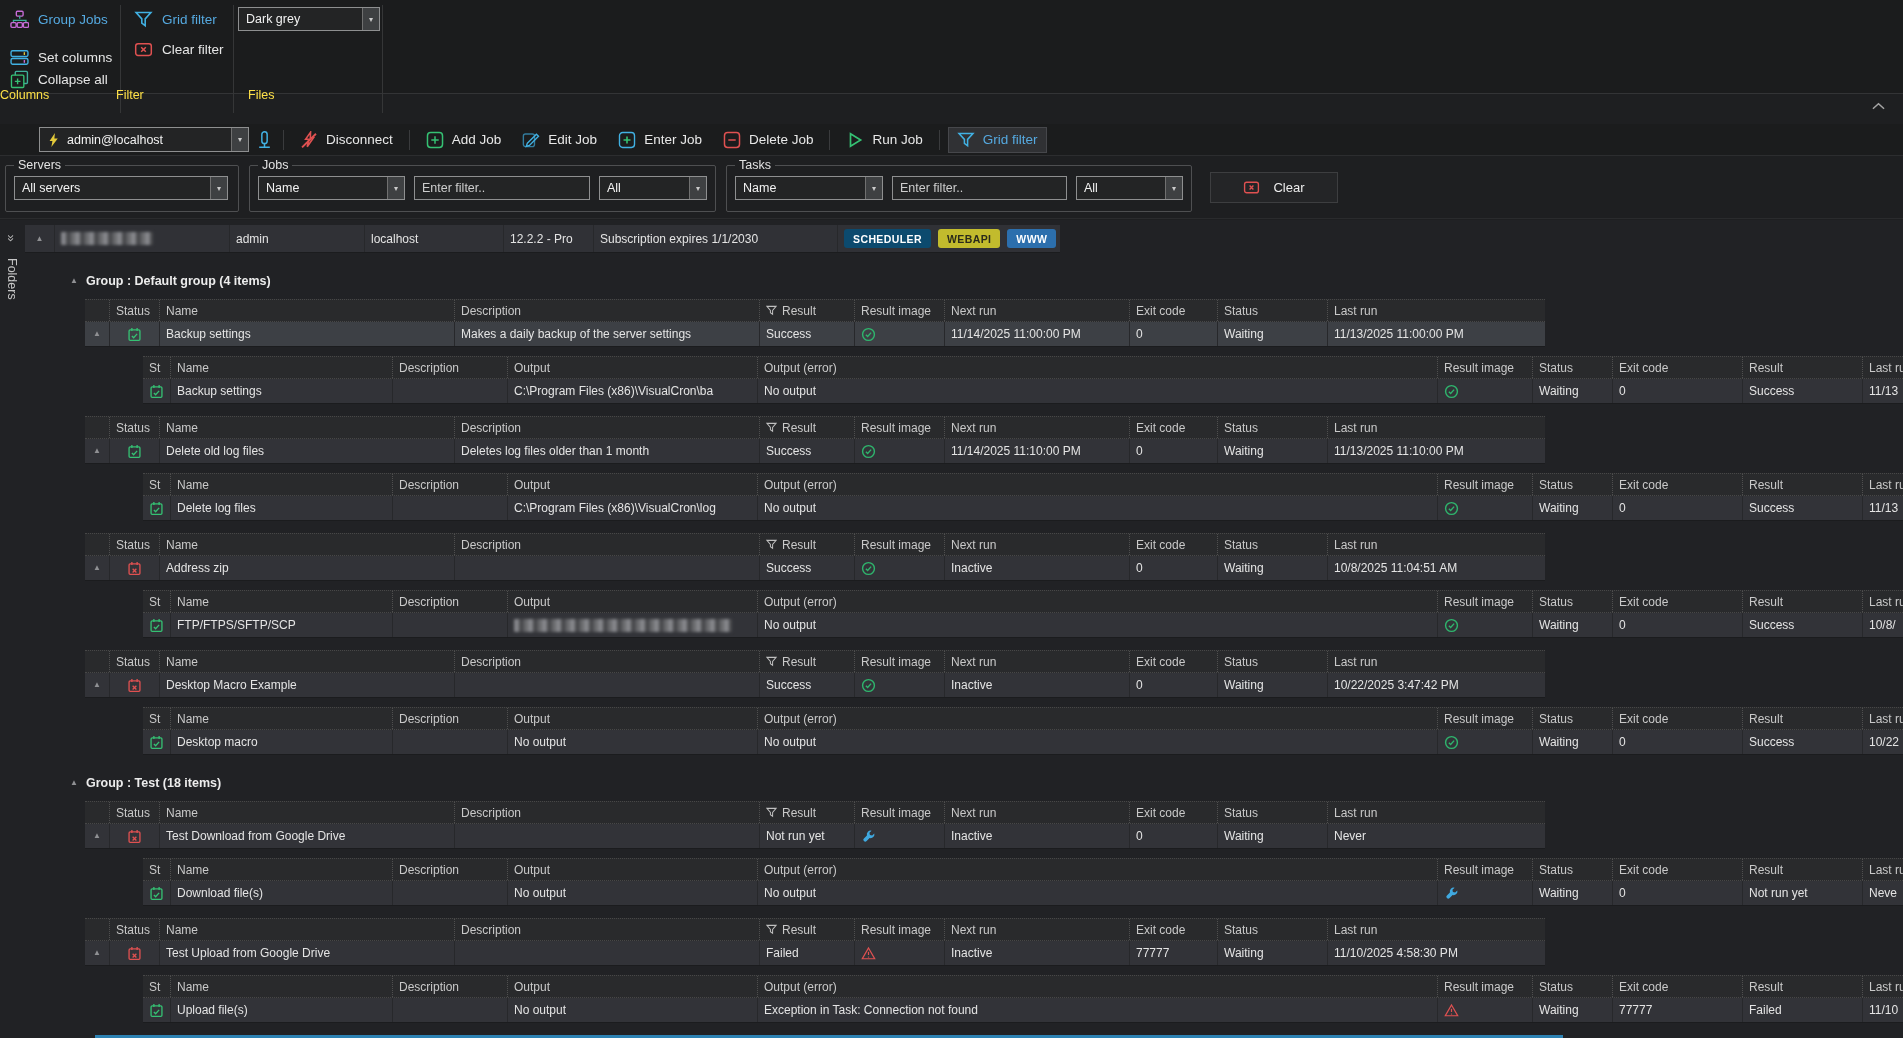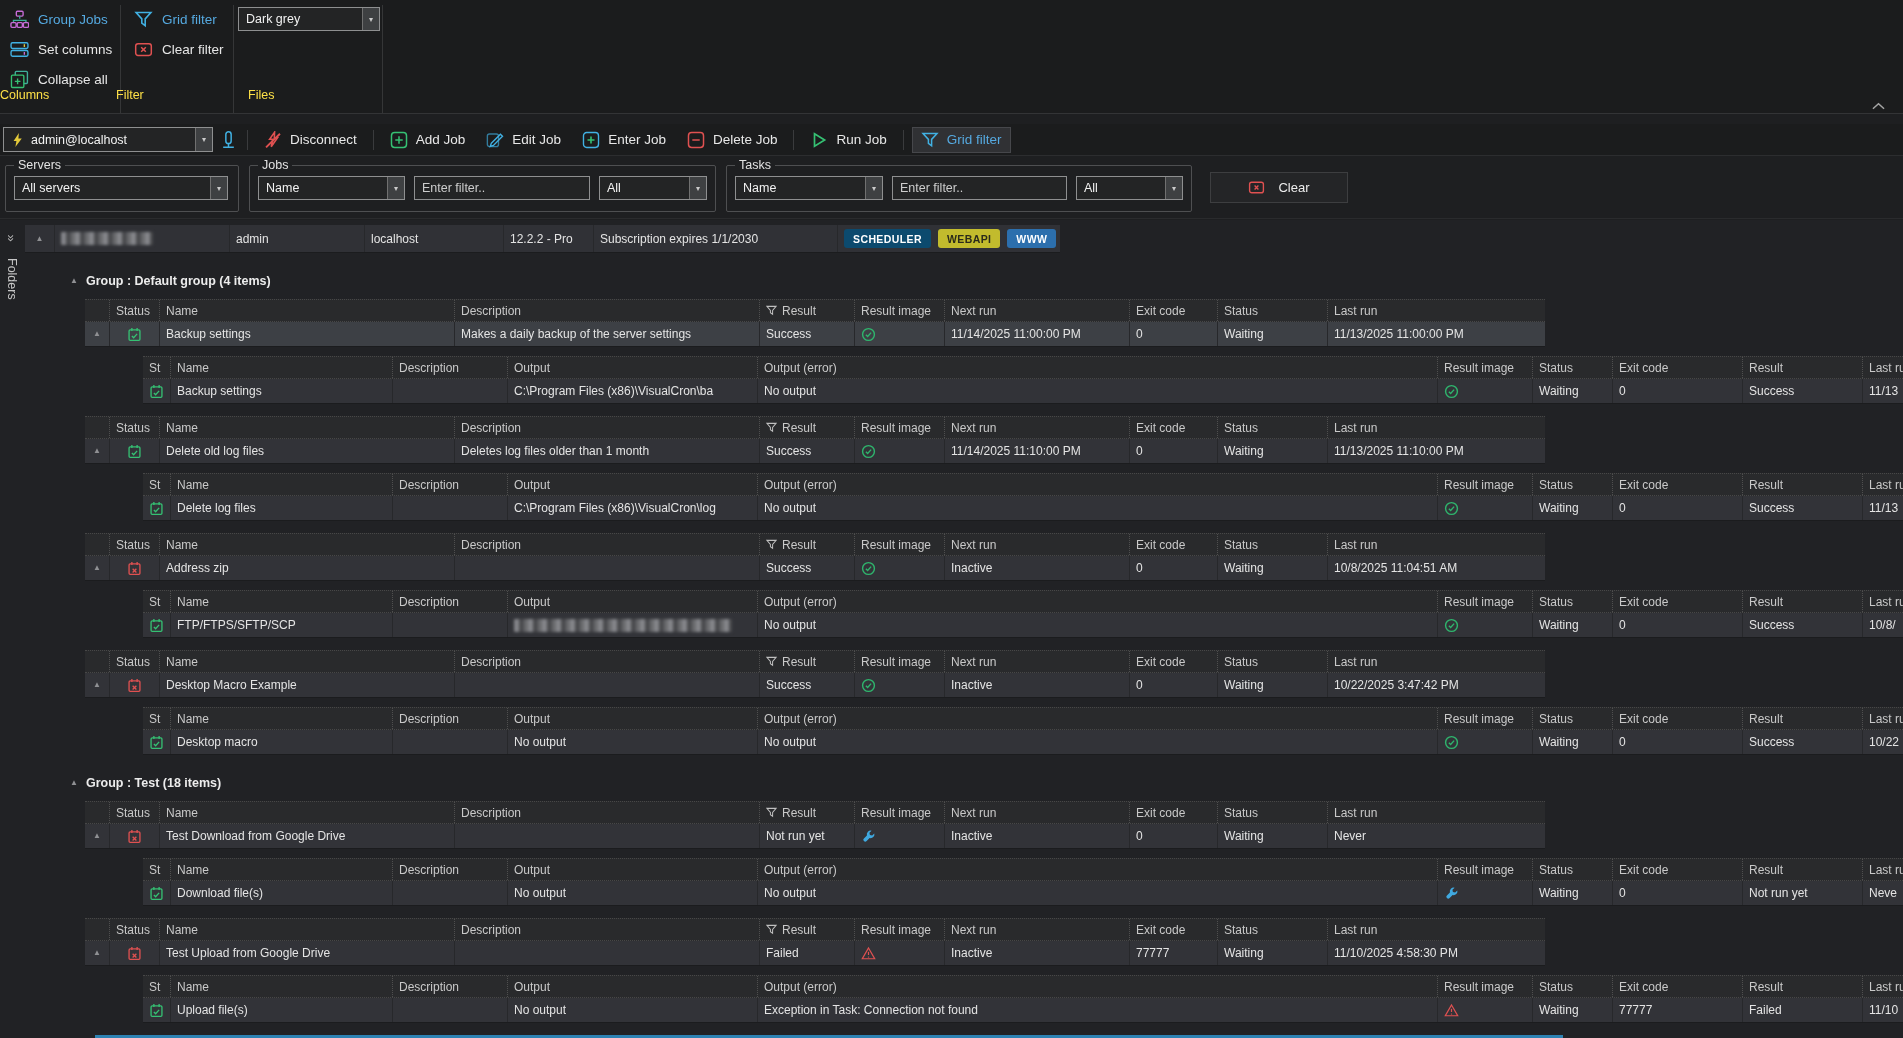--- a/index.html
+++ b/index.html
@@ -1,51 +1,51 @@
 <!DOCTYPE html>
 <html><head>
 <meta charset="utf-8">
 <style>
   * { margin:0; padding:0; box-sizing:border-box; }
   html,body { width:1903px; height:1038px; overflow:hidden; background:#1e1f21;
               font-family:"Liberation Sans", sans-serif; color:#e4e4e4; }
   .app { position:relative; width:1903px; height:1038px; background:#1e1f21; }
 
   
-  .ribbon { position:absolute; top:0; left:0; right:0; height:114px; background:#1b1c1d; border-bottom:1px solid #333436; }
+  .ribbon { position:absolute; top:0; left:0; right:0; height:94px; background:#1b1c1d; border-bottom:1px solid #333436; }
   .rsep { position:absolute; top:5px; width:1px; height:108px; background:#353637; }
   .rbtn { position:absolute; display:flex; align-items:center; gap:9px; height:26px; padding:0 6px; cursor:default; font-size:13.5px; color:#e6e6e6; }
   .rbtn.accent { color:#55a9e0; }
   .rlabel { position:absolute; top:88px; font-size:12.5px; color:#fde047; text-align:left; width:120px; }
   .ric { width:19px; height:19px; flex:0 0 auto; }
   .theme-combo { position:absolute; left:238px; top:7px; width:142px; }
   .ribbon-collapse { position:absolute; top:99px; right:16px; width:18px; height:14px; display:flex; align-items:center; justify-content:center; }
 
   
   .combo { height:24px; display:flex; align-items:stretch; background:#232425; border:1px solid #8e8f90; }
   .combo .val { flex:1; display:flex; align-items:center; gap:7px; padding:0 7px; font-size:12.5px; color:#f2f2f2; white-space:nowrap; overflow:hidden; }
   .combo .arr { width:17px; background:#3e4042; border-left:1px solid #707070; display:flex; align-items:center; justify-content:center; color:#cacaca; font-size:8px; }
   .finput { height:24px; background:#232425; border:1px solid #8e8f90; color:#eee; padding:0 7px; font-size:12.5px; outline:none; }
   .finput::placeholder { color:#cdcdcd; }
 
   
   .toolbar { position:absolute; top:124px; left:0; right:0; height:32px; background:#1b1c1d; display:flex; align-items:center; gap:5px; padding-left:3px; border-bottom:1px solid #2c2d2f; }
-  .conn-combo { width:210px; height:25px; }
+  .conn-combo { width:210px; height:25px;margin-left:36px; }
   .tbtn { display:flex; align-items:center; gap:8px; padding:3px 8px; font-size:13.5px; color:#e8e8e8; cursor:default; }
   .tbtn .tic { width:18px; height:18px; }
   .tbtn.toggled { background:#303134; border:1px solid #46474b; color:#55a9e0; }
   .tsep { width:1px; height:20px; background:#3a3b3d; margin:0 3px; }
 
   
   .filterbar { position:absolute; top:156px; left:0; right:0; height:63px; background:#1e1f21; display:flex; gap:10px; padding:2px 0 0 5px; border-bottom:1px solid #2a2b2d; }
   fieldset { border:1px solid #4e4f51; border-radius:2px; padding:4px 8px 8px; height:54px; }
   legend { font-size:12.5px; color:#e2e2e2; padding:0 4px; }
   .fs-servers { width:234px; } .fs-jobs { width:466px; } .fs-tasks { width:464px; }
   .fctl { display:flex; gap:9px; }
-  .clear-btn { margin-top:14px; margin-left:8px; width:138px; height:31px; background:#242527; border:1px solid #3d3e40; display:flex; align-items:center; justify-content:center; gap:13px; font-size:13px; color:#ededed; }
+  .clear-btn { margin-top:14px; margin-left:8px; width:128px; height:31px; background:#242527; border:1px solid #3d3e40; display:flex; align-items:center; justify-content:center; gap:13px; font-size:13px; color:#ededed; }
 
   
   .main { position:absolute; top:220px; left:0; right:0; bottom:0; background:#212225; overflow:hidden; }
   .folders-strip { position:absolute; left:0; top:0; bottom:0; width:23px; display:flex; flex-direction:column; align-items:center; padding-top:10px; gap:13px; }
   .chev-glyph { transform:rotate(90deg); color:#b9b9b9; font-size:13px; letter-spacing:-1px; }
   .vtext { writing-mode:vertical-rl; font-size:12.5px; color:#c6c6c6; }
 
   .row { display:grid; align-items:stretch; }
   .row .c { display:flex; align-items:center; padding:0 6px; font-size:12px; white-space:nowrap; overflow:hidden; }
   .hrow { height:23px; background:#292a2c; border-top:1px dotted #474747; border-bottom:1px dotted #474747; }
@@ -97,21 +97,21 @@
           <svg class="ric" viewBox="0 0 18 18" fill="none" stroke="#c76cd8" stroke-width="1.3">
             <rect x="6" y="1.2" width="6.4" height="4.6" rx="1"></rect>
             <path d="M9.2 5.8v2.6M3.3 12v-2.2h11.8V12" stroke="#3fae9a"></path>
             <rect x="0.9" y="12" width="4.9" height="4.4" rx="1"></rect>
             <rect x="6.8" y="12" width="4.9" height="4.4" rx="1"></rect>
             <rect x="12.7" y="12" width="4.9" height="4.4" rx="1"></rect>
           </svg>
         </span>
       <span>Group Jobs</span>
     </div>
-    <div class="rbtn" style="left:4px;top:36px;justify-content:space-between;">
+    <div class="rbtn" style="left:4px;top:44px;justify-content:space-between;">
       <span class="icw">
           <svg class="ric" viewBox="0 0 18 18" fill="none" stroke-width="1.3">
             <rect x="1" y="2.6" width="16" height="5.4" rx="1.4" stroke="#41b1e3"></rect>
             <rect x="1" y="10" width="16" height="5.4" rx="1.4" stroke="#41b1e3"></rect>
             <line x1="13.6" y1="4" x2="13.6" y2="6.6" stroke="#e3c93a"></line>
             <line x1="13.6" y1="11.4" x2="13.6" y2="14" stroke="#c76cd8"></line>
           </svg>
         </span>
       <span>Set columns</span>
     </div>

